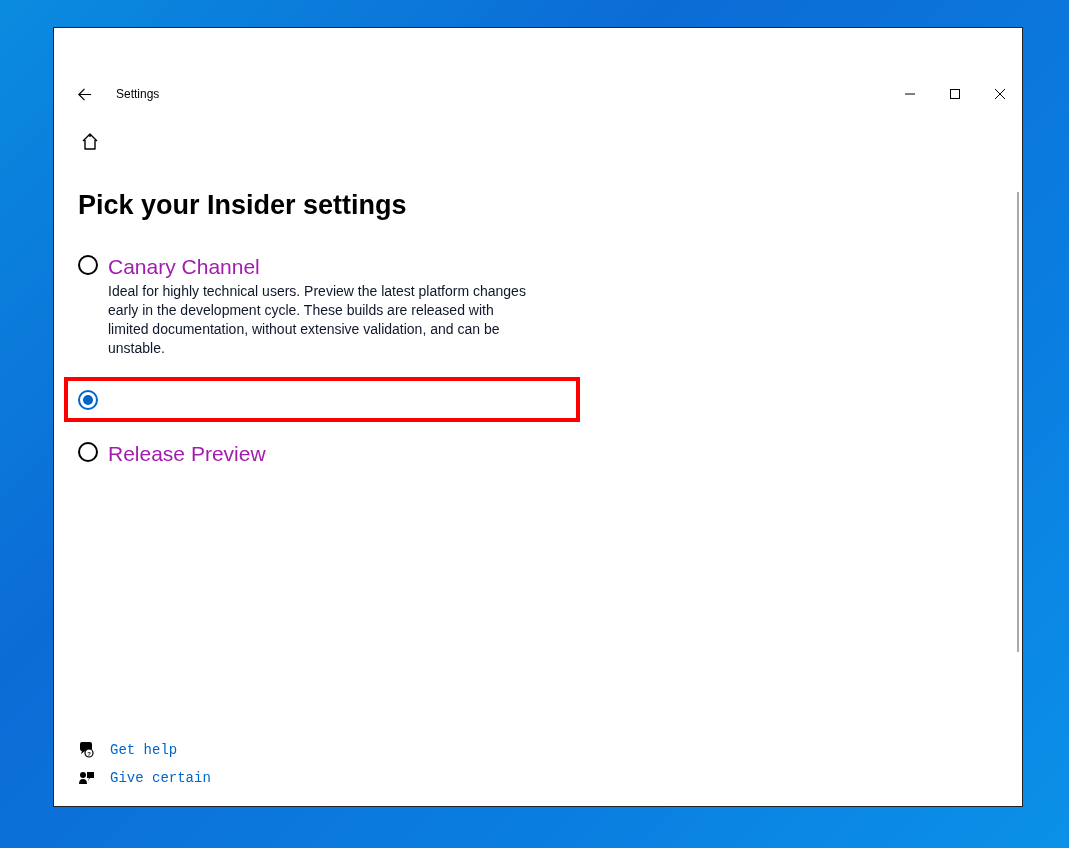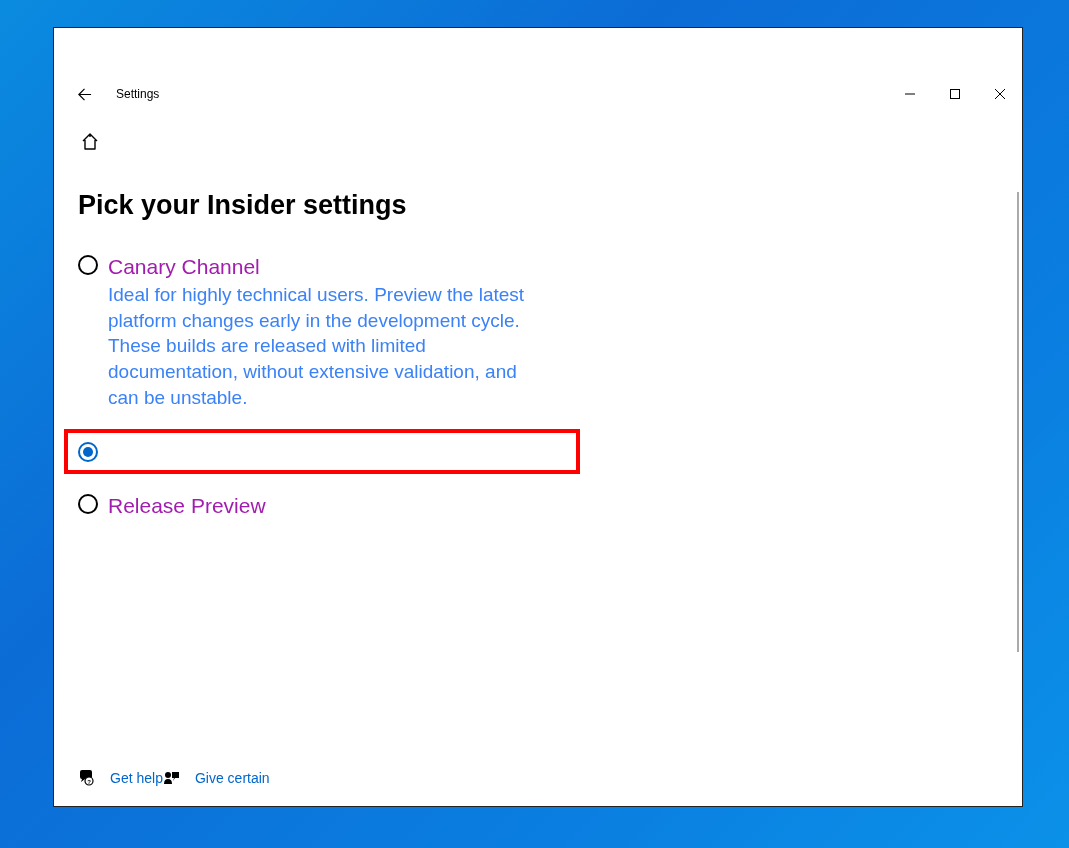--- a/index.html
+++ b/index.html
@@ -125,30 +125,33 @@
   }
   .option-body {
     flex: 1;
   }
   .option-title {
     font-size: 21px;
     color: #a21caf;
     margin-bottom: 3px;
   }
   .option-desc {
-    font-size: 19px;
-    color: #3b82f6;
+    font-size: 14px;
+    color: #0f172a;
     line-height: 1.35;
     max-width: 420px;
   }
   .footer-links {
     position: absolute;
     left: 24px;
     bottom: 20px;
     display: flex;
+    flex-direction: column;
+    gap: 12px;
+    font-family: Liberation Mono, monospace;
   }
   .footer-link {
     display: flex;
     align-items: center;
     gap: 14px;
     font-size: 14px;
   }
   .footer-link .link-text {
     color: #0066cc;
   }

